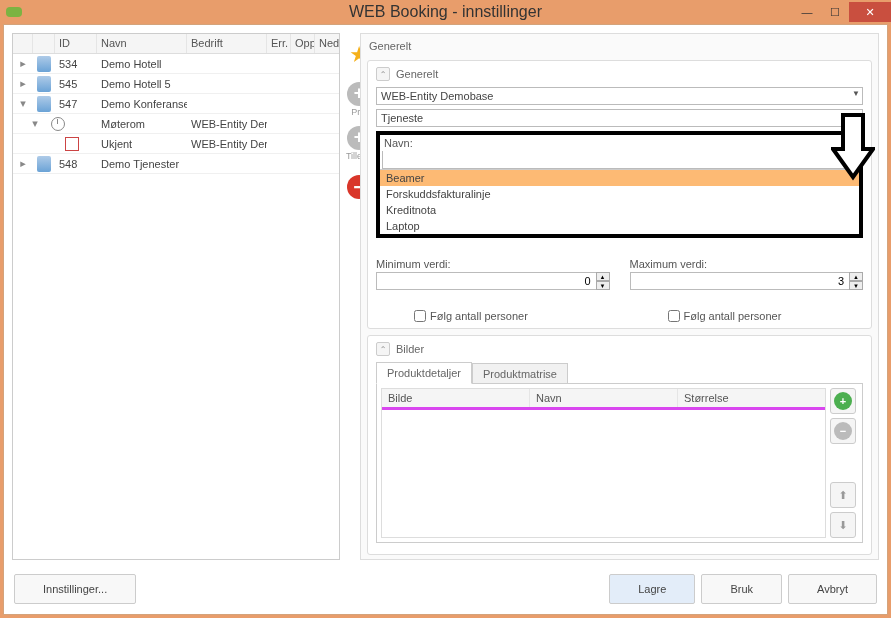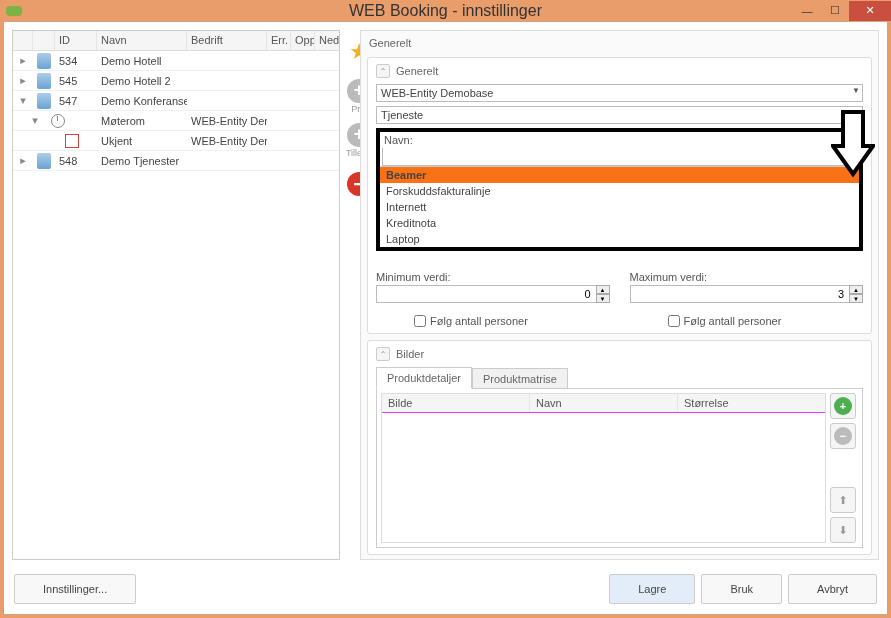--- a/index.html
+++ b/index.html
@@ -70,41 +70,41 @@
     
     .field-label { color: #555; margin-bottom: 2px; display: block; }
     .text-input, .select-input { width: 100%; border: 1px solid #bbb; background: #fff; height: 18px; padding: 0 4px; color: #444; }
     .select-wrap { position: relative; margin-bottom: 4px; }
     .select-arrow { position: absolute; right: 3px; top: 2px; font-size: 8px; color: #555; pointer-events: none; }
     
     .dropdown-open-area { border: 4px solid #000; position: relative; margin-bottom: 20px; background: #fff; }
     .dropdown-open-area .select-input { border: 1px solid #bbb; border-top: none; }
     .dropdown-list { border-top: 1px solid #ccc; }
     .dropdown-item { padding: 2px 6px; color: #444; cursor: pointer; }
-    .dropdown-item.highlighted { background: #f97316; font-weight: bold; }
+    .dropdown-item.highlighted { background: #fdba74; }
     
     .arrow-annotation { position: absolute; right: -4px; top: 52px; z-index: 10; }
     .arrow-annotation svg { display: block; }
     
     .row-2col { display: flex; gap: 20px; margin-top: 4px; }
     .col { flex: 1; }
     .spinner-wrap { display: flex; align-items: center; }
     .spinner-input { flex: 1; border: 1px solid #bbb; height: 18px; text-align: right; padding: 0 18px 0 4px; }
     .spinner-btns { width: 14px; margin-left: -14px; display: flex; flex-direction: column; }
     .spin { height: 9px; font-size: 6px; border: 1px solid #aaa; background: #eee; display: flex; align-items: center; justify-content: center; cursor: pointer; }
-    .checkbox-row { display: flex; align-items: center; gap: 4px; margin-top: 12px; color: #555; padding-left: 38px; }
+    .checkbox-row { display: flex; align-items: center; gap: 4px; margin-top: 20px; color: #555; padding-left: 38px; }
     .checkbox-row input { width: 12px; height: 12px; }
     
     .tabs { display: flex; align-items: flex-end; }
     .tab { padding: 4px 10px; border: 1px solid #ccc; background: #f1f1f1; color: #666; cursor: pointer; border-bottom: none; }
     .tab.active { background: #fff; border-bottom: 1px solid #fff; position: relative; z-index: 1; }
     .tab-content { border: 1px solid #ccc; margin-top: -1px; background: #fff; padding: 4px; display: flex; gap: 4px; height: 160px; }
     
     .image-table { flex: 1; border: 1px solid #ddd; display: flex; flex-direction: column; }
-    .image-table-header { display: flex; background: #f5f5f5; border-bottom: 1px solid #d946ef; }
+    .image-table-header { display: flex; background: #f5f5f5; border-bottom: 3px solid #d946ef; }
     .ith { flex: 1; padding: 3px 6px; border-right: 1px solid #e5e5e5; color: #555; }
     .ith:last-child { border-right: none; }
     
     .image-side-btns { width: 28px; display: flex; flex-direction: column; gap: 4px; }
     .img-btn { width: 26px; height: 26px; border: 1px solid #ccc; border-radius: 3px; background: #f5f5f5; display: flex; align-items: center; justify-content: center; font-size: 16px; cursor: pointer; }
     .img-btn.add .circle { width: 18px; height: 18px; border-radius: 50%; background: #4caf50; color: #fff; display: flex; align-items: center; justify-content: center; font-weight: bold; }
     .img-btn.remove .circle { width: 18px; height: 18px; border-radius: 50%; background: #bbb; color: #fff; display: flex; align-items: center; justify-content: center; font-weight: bold; }
     .img-btn.arrow { color: #999; }
     
     .footer { display: flex; padding: 6px 2px 2px 2px; gap: 6px; }
@@ -153,21 +153,21 @@
                 <div class="td sm-cell"></div>
                 <div class="td sm-cell"></div>
                 <div class="td sm-cell"></div>
               </div>
               <div class="tree-row indent-0">
                 <div class="td expand-cell">▸</div>
                 <div class="td icon-cell">
                   <div class="tree-icon-doc"></div>
                 </div>
                 <div class="td id-cell">545</div>
-                <div class="td navn-cell">Demo Hotell 2</div>
+                <div class="td navn-cell">Demo Hotell 5</div>
                 <div class="td bedrift-cell"></div>
                 <div class="td sm-cell"></div>
                 <div class="td sm-cell"></div>
                 <div class="td sm-cell"></div>
               </div>
               <div class="tree-row indent-0">
                 <div class="td expand-cell">▾</div>
                 <div class="td icon-cell">
                   <div class="tree-icon-doc"></div>
                 </div>
@@ -256,21 +256,20 @@
 
           <div class="dropdown-open-area">
             <label class="field-label" style="padding: 2px 4px 0 4px;">Navn:</label>
             <div style="position: relative; margin: 0 2px;">
               <input class="select-input" value="" style="">
               <span class="select-arrow">▼</span>
             </div>
             <div class="dropdown-list" id="dropdown-list">
                 <div class="dropdown-item highlighted">Beamer</div>
                 <div class="dropdown-item">Forskuddsfakturalinje</div>
-                <div class="dropdown-item">Internett</div>
                 <div class="dropdown-item">Kreditnota</div>
                 <div class="dropdown-item">Laptop</div>
               </div>
           </div>
 
           <div class="arrow-annotation">
             <svg width="44" height="68" viewBox="0 0 44 68">
               <path d="M 12 2 L 32 2 L 32 36 L 42 36 L 22 64 L 2 36 L 12 36 Z" fill="#fff" stroke="#000" stroke-width="4"></path>
             </svg>
           </div>

